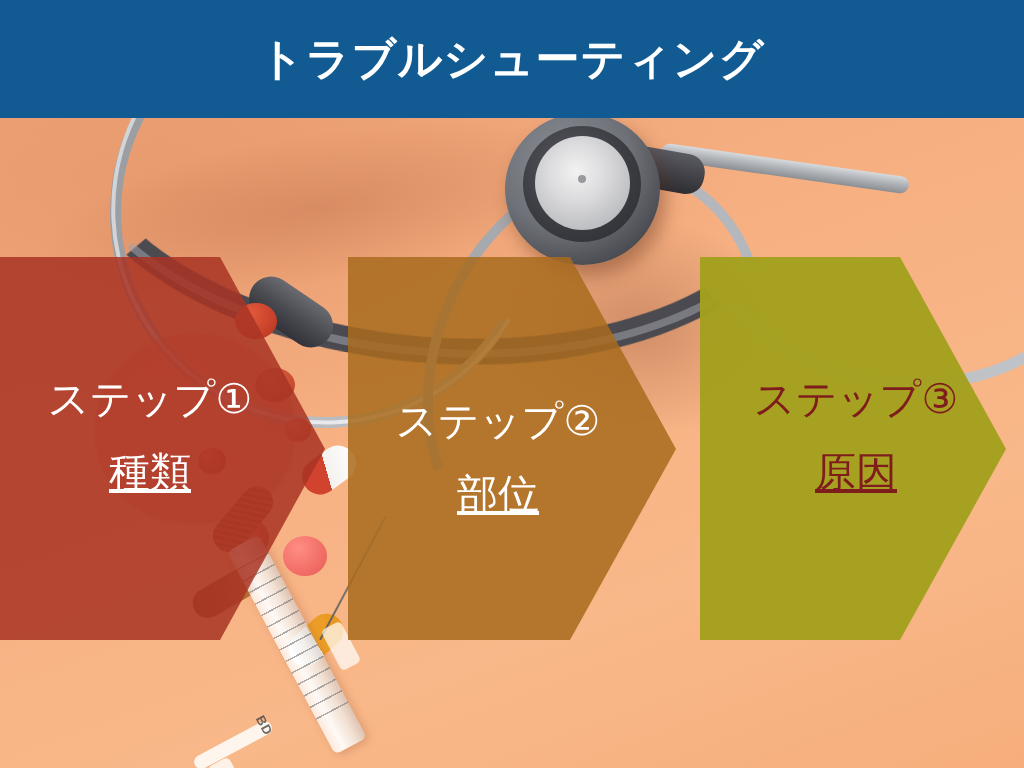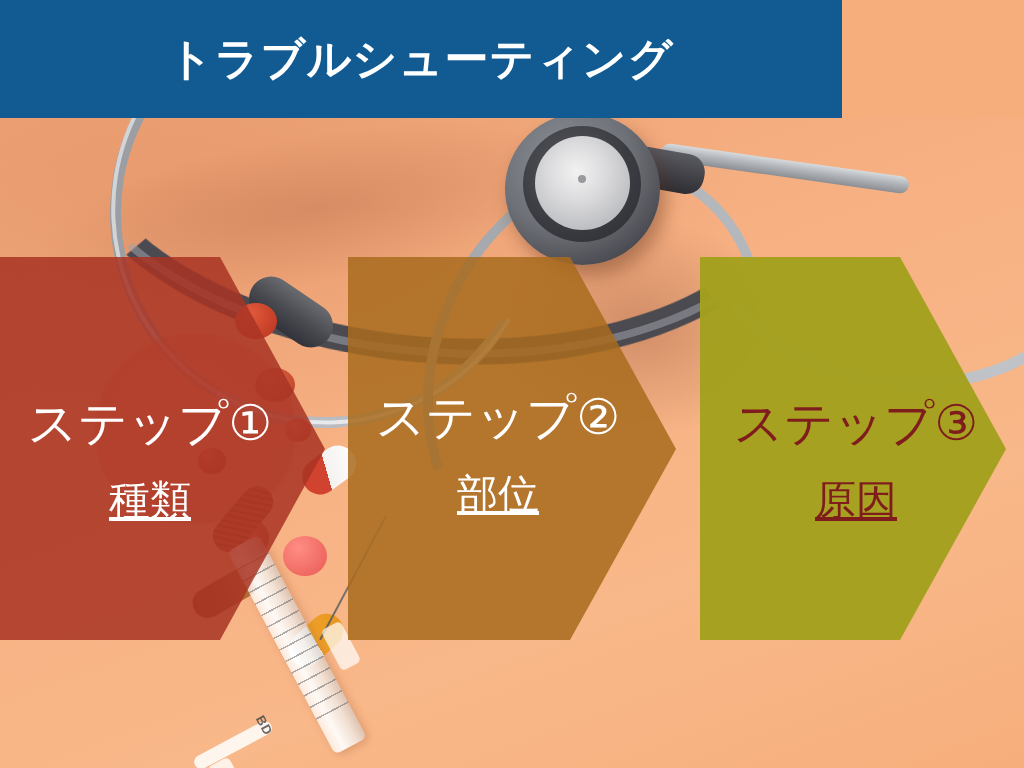--- a/index.html
+++ b/index.html
@@ -17,21 +17,21 @@
     height: 768px;
     overflow: hidden;
     background: #F6AE7C;
   }
 
   
   #title-banner {
     position: absolute;
     left: 0;
     top: 0;
-    width: 842px;
+    width: 1024px;
     height: 118px;
     background: #115B92;
     z-index: 40;
     display: flex;
     align-items: center;
     justify-content: center;
   }
   #title-text {
     color: #ffffff;
     font-size: 44px;
@@ -304,23 +304,22 @@
   }
   .chev-label {
     position: absolute;
     z-index: 25;
     color: #ffffff;
     text-align: center;
     line-height: 1.05;
     pointer-events: none;
   }
   .chev-step {
-    font-size: 49px;
+    font-size: 41px;
     white-space: nowrap;
-    margin-top: 20px;
   }
   .chev-word {
     font-size: 41px;
     margin-top: 30px;
     white-space: nowrap;
     text-decoration: underline;
   }
 </style>
 </head>
 <body>
@@ -373,21 +372,21 @@
     <polygon id="chev-1-shape" points="-60,257 220,257 325,449 220,640 -60,640" opacity="0.86" fill="#A93424"></polygon>
     <polygon id="chev-2-shape" points="348,257 570,257 676,449 570,640 348,640" opacity="0.86" fill="#A96B1E"></polygon>
     <polygon id="chev-3-shape" points="700,257 900,257 1006,449 900,640 700,640" opacity="0.97" fill="#A3A01E"></polygon>
   </svg>
 
   <div class="chev-label" style="left: 0px; top: 378px; width: 300px; color: rgb(255, 255, 255);">
     <div class="chev-step">ステップ①</div>
     <div class="chev-word">種類</div>
   </div>
 
-  <div class="chev-label" style="left: 348px; top: 372px; width: 300px; color: rgb(255, 255, 255);">
+  <div class="chev-label" style="left: 348px; top: 400px; width: 300px; color: rgb(255, 255, 255);">
     <div class="chev-step">ステップ②</div>
     <div class="chev-word">部位</div>
   </div>
 
   <div class="chev-label" style="left: 706px; top: 378px; width: 300px; color: #7f1d1d;">
     <div class="chev-step">ステップ③</div>
     <div class="chev-word">原因</div>
   </div>
 
   <div id="title-banner" style="background: rgb(17, 91, 146);">

